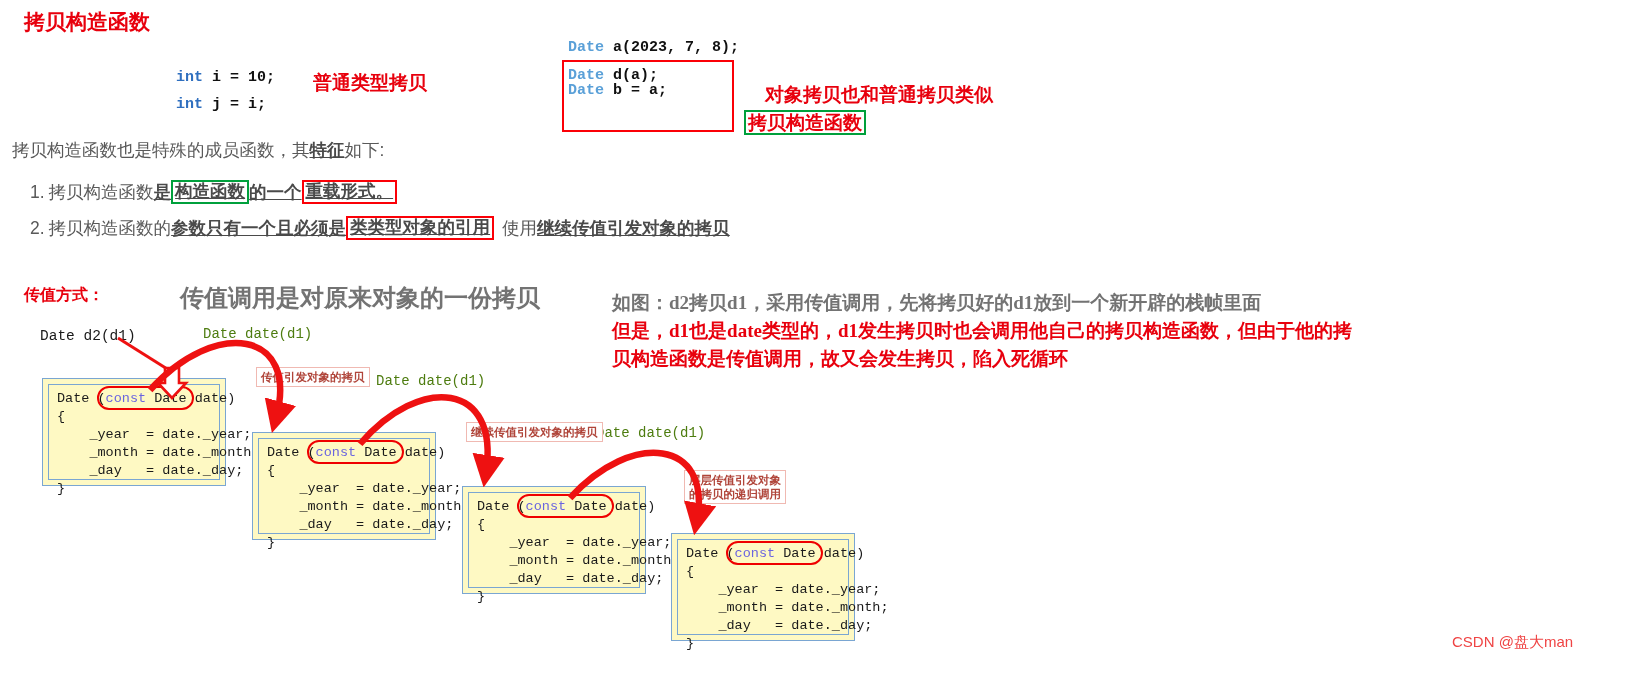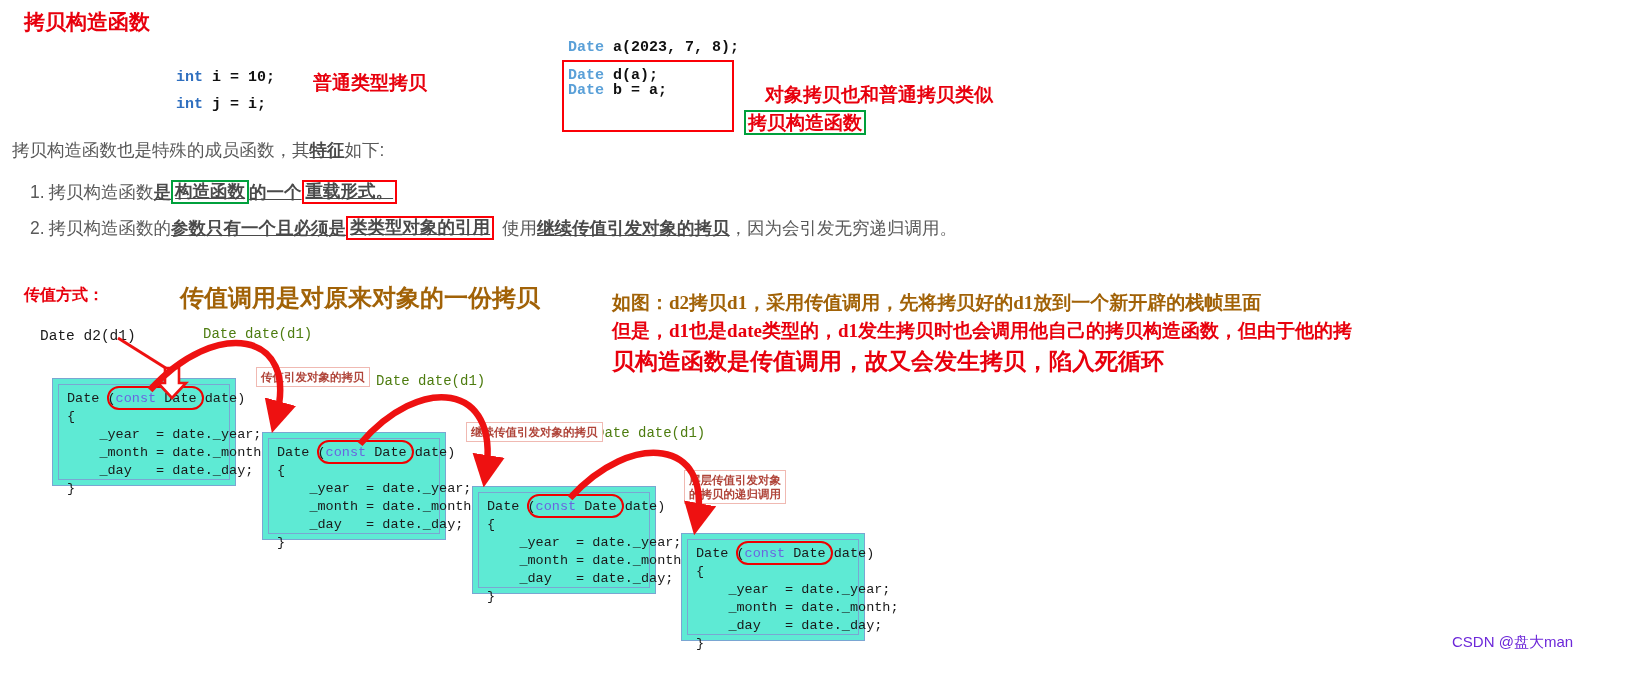--- a/index.html
+++ b/index.html
@@ -25,21 +25,21 @@
     font-family: "Liberation Serif", "DejaVu Serif", serif;
   }
   .annot-red {
     color: #e8000d;
     font-weight: bold;
     font-size: 19px;
     white-space: nowrap;
     font-family: "Liberation Serif", "DejaVu Serif", serif;
   }
   .annot-blue {
-    color: #a16207;
+    color: #737373;
     font-weight: bold;
     font-size: 22px;
     white-space: nowrap;
     font-family: "Liberation Serif", "DejaVu Serif", serif;
   }
 
   
   .code {
     font-family: "Liberation Mono", "DejaVu Sans Mono", monospace;
     font-size: 15px;
@@ -70,23 +70,22 @@
   .hl-red-box {
     border: 2.5px solid #fb0007;
     padding: 0px 2px;
     display: inline-block;
     line-height: 1.12;
   }
 
   
   .frame {
     border: 1.5px solid #7aa6d2;
-    background: #5eead4;
-    box-sizing: border-box;
-    margin-left: 10px;
+    background: #fef9c3;
+    box-sizing: border-box;
   }
   .frame-inner {
     border: 1.5px solid #7aa6d2;
     position: absolute;
     left: 5px; top: 5px; right: 5px; bottom: 5px;
     box-sizing: border-box;
   }
   .fcode {
     font-family: "Liberation Mono", "DejaVu Sans Mono", monospace;
     font-size: 13.5px;
@@ -124,21 +123,21 @@
     white-space: nowrap;
   }
   .lbl-mono {
     color: #1a1a1a;
     font-family: "Liberation Mono", "DejaVu Sans Mono", monospace;
     font-size: 14.5px;
     white-space: nowrap;
   }
 
   .watermark {
-    color: #6d28d9;
+    color: #ef4444;
     font-size: 15px;
     white-space: nowrap;
     font-family: "Liberation Sans", "DejaVu Sans", sans-serif;
   }
 
   svg.overlay {
     position: absolute;
     left: 0; top: 0;
     width: 1632px;
     height: 681px;
@@ -188,29 +187,28 @@
   <span class="prose hl-red-box"><b>重载形式。</b></span>
 </div>
 
 <div class="abs" style="left:30px; top:216px; display:flex; align-items:center;">
   <span class="prose" style="margin-right:4px;">2.</span>
   <span class="prose">拷贝构造函数的</span>
   <span class="prose"><b>参数只有一个且必须是</b></span>
   <span class="prose hl-red-box"><b>类类型对象的引用</b></span>
   <span class="prose" style="margin-left:8px;">使用</span>
   <span class="prose"><b>继续传值引发对象的拷贝</b></span>
-  <span class="prose">，因为会引发无穷递归调用。</span>
 </div>
 
 <div class="abs title-red" style="left:24px; top:285px; font-size:16px;">传值方式：</div>
 <div class="abs annot-blue" style="left:180px; top:282px; font-size:24px;">传值调用是对原来对象的一份拷贝</div>
 
 <div class="abs annot-blue" style="left:612px; top:290px; font-size:19px;">如图：d2拷贝d1，采用传值调用，先将拷贝好的d1放到一个新开辟的栈帧里面</div>
 <div class="abs annot-red" style="left:612px; top:318px; font-size:19px;">但是，d1也是date类型的，d1发生拷贝时也会调用他自己的拷贝构造函数，但由于他的拷</div>
-<div class="abs annot-red" style="left:612px; top:346px; font-size:23px;">贝构造函数是传值调用，故又会发生拷贝，陷入死循环</div>
+<div class="abs annot-red" style="left:612px; top:346px; font-size:19px;">贝构造函数是传值调用，故又会发生拷贝，陷入死循环</div>
 
 <div class="abs lbl-mono" style="left:40px; top:328px;">Date d2(d1)</div>
 
 <div class="abs cap-red-mono" style="left:203px; top:326px;">Date date(d1)</div>
 <div class="abs cap-red-mono" style="left:376px; top:373px;">Date date(d1)</div>
 <div class="abs cap-red-mono" style="left:596px; top:425px;">Date date(d1)</div>
 
 <div class="abs cap-box" style="left:256px; top:367px;">传值引发对象的拷贝</div>
 <div class="abs cap-box" style="left:466px; top:422px;">继续传值引发对象的拷贝</div>
 <div class="abs cap-box" style="left:684px; top:470px; white-space:pre-line; text-align:left;">层层传值引发对象

